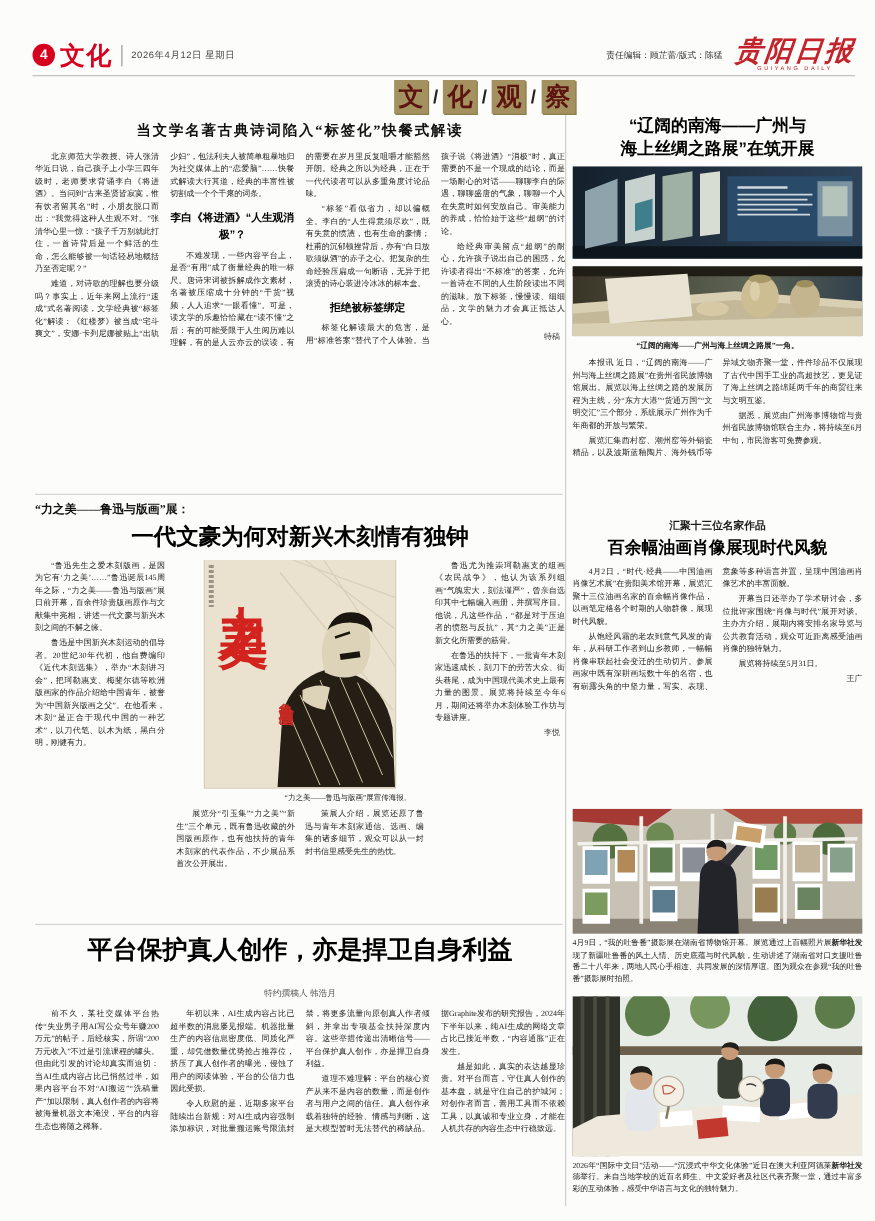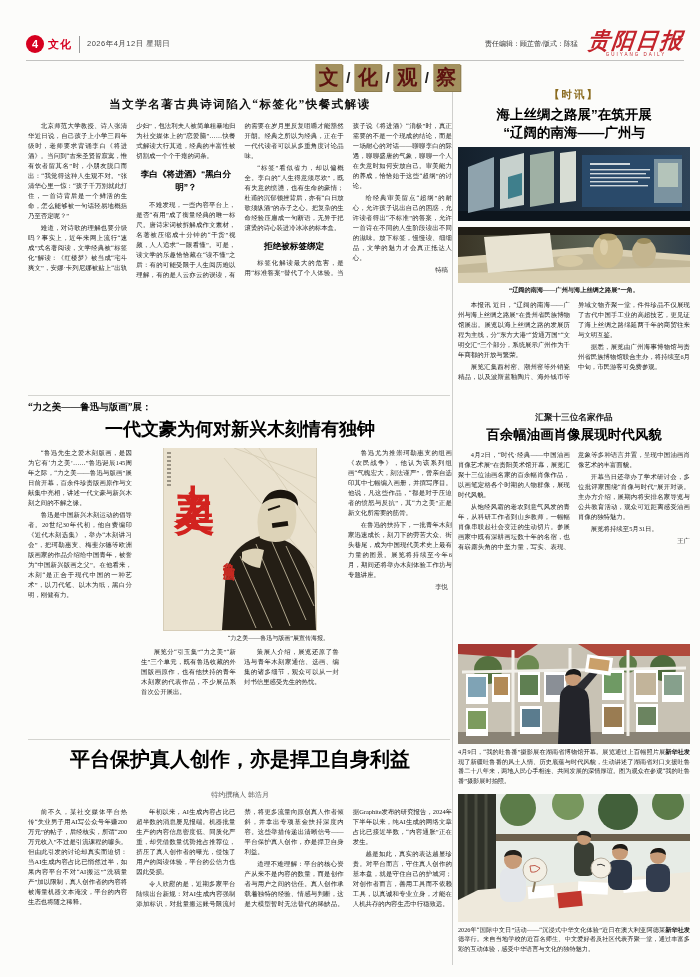--- a/index.html
+++ b/index.html
@@ -8,21 +8,21 @@
     position:relative; width:700px; height:977px; margin:0 auto;
     background:#fcfcfa; overflow:hidden;
     font-family:"Liberation Serif","DejaVu Serif",serif; color:#1c1c1c;
   }
   .sans { font-family:"Liberation Sans","DejaVu Sans",sans-serif; }
 
   
   .header { position:absolute; left:26px; right:16px; top:30px; height:28px; display:flex; align-items:center; }
   .pn-circle { width:18px; height:18px; border-radius:50%; background:#d6001f; color:#fff;
     font:700 11px "Liberation Sans","DejaVu Sans",sans-serif; display:flex; align-items:center; justify-content:center; }
-  .section-title { color:#d6001f; font-size:11px; font-weight:900; margin-left:4px; letter-spacing:1px;
+  .section-title { color:#d6001f; font-size:20px; font-weight:900; margin-left:4px; letter-spacing:1px;
     font-family:"Liberation Sans","DejaVu Sans",sans-serif; }
   .hdr-vline { width:1px; height:17px; background:#9a9a9a; margin:0 7px; }
   .hdr-date { font-size:7.5px; color:#444; letter-spacing:.5px; }
   .hdr-spacer { flex:1; }
   .hdr-editors { font-size:7px; color:#333; margin-right:10px; }
   .masthead-wrap { text-align:center; line-height:1; }
   .masthead { color:#c3242c; font-size:22px; font-weight:900; font-style:italic;
     font-family:"Liberation Serif","DejaVu Serif",serif; letter-spacing:2px; transform:skewX(-6deg); }
   .masthead-sub { color:#c3242c; font-size:4.5px; letter-spacing:2px; margin-top:1px;
     font-family:"Liberation Sans","DejaVu Sans",sans-serif; }
@@ -78,21 +78,21 @@
 
   
   .right-col { position:absolute; left:458px; top:88px; width:232px; }
   .r-tag { text-align:center; color:#8a6b1f; font-weight:900; font-size:10.5px; letter-spacing:2px; }
   .r1-headline { text-align:center; font-weight:900; font-size:13.5px; line-height:1.3; margin:4px 0 6px; color:#000; }
   .photo-frame { width:100%; display:block; }
   .r-cap { font-size:6.2px; text-align:center; margin:3px 0 5px; font-weight:700; color:#222; }
   .r-body { column-count:2; column-gap:8px; font-size:6.4px; line-height:1.56; text-align:justify; overflow:hidden; color:#222; }
   .r-body p { text-indent:2em; margin-bottom:2px; }
   .r1-body { height:112px; }
-  .r2 { margin-top:0; }
+  .r2 { margin-top:17px; }
   .r2-kicker { text-align:center; font-size:8.6px; font-weight:700; }
   .r2-headline { text-align:center; font-size:13.5px; font-weight:900; margin:2px 0 6px; color:#000; }
   .r2-body { height:186px; }
   .credit-right { display:block; text-align:right; text-indent:0 !important; color:#333; }
   .news-cap { font-size:6.2px; line-height:1.55; text-align:justify; margin-top:3px; color:#222; }
   .news-cap .xh { float:right; font-weight:700; }
   .mt6 { margin-top:6px; } .mt8 { margin-top:8px; }
 </style>
 </head>
 <body>
@@ -125,21 +125,21 @@
 
   <div class="v-divider"></div>
   <div class="h-rule-1"></div>
   <div class="h-rule-2"></div>
 
   <div class="main-article">
     <div class="m-kicker">当文学名著古典诗词陷入“标签化”快餐式解读</div>
     <div class="m-body">
       <p>北京师范大学教授、诗人张清华近日说，自己孩子上小学三四年级时，老师要求背诵李白《将进酒》。当问到“古来圣贤皆寂寞，惟有饮者留其名”时，小朋友脱口而出：“我觉得这种人生观不对。”张清华心里一惊：“孩子千万别就此打住，一首诗背后是一个鲜活的生命，怎么能够被一句话轻易地概括乃至否定呢？”</p>
       <p>难道，对诗歌的理解也要分级吗？事实上，近年来网上流行“速成”式名著阅读，文学经典被“标签化”解读：《红楼梦》被当成“宅斗爽文”，安娜·卡列尼娜被贴上“出轨少妇”，包法利夫人被简单粗暴地归为社交媒体上的“恋爱脑”……快餐式解读大行其道，经典的丰富性被切割成一个个干瘪的词条。</p>
-      <div class="m-sub sans">李白《将进酒》“黑白分明”？</div>
+      <div class="m-sub sans">李白《将进酒》“人生观消极”？</div>
       <p>不难发现，一些内容平台上，是否“有用”成了衡量经典的唯一标尺。唐诗宋词被拆解成作文素材，名著被压缩成十分钟的“干货”视频，人人追求“一眼看懂”。可是，读文学的乐趣恰恰藏在“读不懂”之后：有的可能受限于人生阅历难以理解，有的是人云亦云的误读，有的需要在岁月里反复咀嚼才能豁然开朗。经典之所以为经典，正在于一代代读者可以从多重角度讨论品味。</p>
       <p>“标签”看似省力，却以偏概全。李白的“人生得意须尽欢”，既有失意的愤懑，也有生命的豪情；杜甫的沉郁顿挫背后，亦有“白日放歌须纵酒”的赤子之心。把复杂的生命经验压扁成一句断语，无异于把滚烫的诗心装进冷冰冰的标本盒。</p>
       <div class="m-sub sans">拒绝被标签绑定</div>
       <p>标签化解读最大的危害，是用“标准答案”替代了个人体验。当孩子说《将进酒》“消极”时，真正需要的不是一个现成的结论，而是一场耐心的对话——聊聊李白的际遇，聊聊盛唐的气象，聊聊一个人在失意时如何安放自己。审美能力的养成，恰恰始于这些“超纲”的讨论。</p>
       <p>给经典审美留点“超纲”的耐心，允许孩子说出自己的困惑，允许读者得出“不标准”的答案，允许一首诗在不同的人生阶段读出不同的滋味。放下标签，慢慢读、细细品，文学的魅力才会真正抵达人心。</p>
       <p class="end-credit">特稿</p>
     </div>
   </div>
 
   <div class="feature">
@@ -198,25 +198,24 @@
     <div class="b-body">
       <p>前不久，某社交媒体平台热传“失业男子用AI写公众号年赚200万元”的帖子，后经核实，所谓“200万元收入”不过是引流课程的噱头。但由此引发的讨论却真实而迫切：当AI生成内容占比已悄然过半，如果内容平台不对“AI搬运”“洗稿量产”加以限制，真人创作者的内容将被海量机器文本淹没，平台的内容生态也将随之稀释。</p>
       <p>年初以来，AI生成内容占比已超半数的消息屡见报端。机器批量生产的内容信息密度低、同质化严重，却凭借数量优势抢占推荐位，挤压了真人创作者的曝光，侵蚀了用户的阅读体验，平台的公信力也因此受损。</p>
       <p>令人欣慰的是，近期多家平台陆续出台新规：对AI生成内容强制添加标识，对批量搬运账号限流封禁，将更多流量向原创真人作者倾斜，并拿出专项基金扶持深度内容。这些举措传递出清晰信号——平台保护真人创作，亦是捍卫自身利益。</p>
       <p>道理不难理解：平台的核心资产从来不是内容的数量，而是创作者与用户之间的信任。真人创作承载着独特的经验、情感与判断，这是大模型暂时无法替代的稀缺品。据Graphite发布的研究报告，2024年下半年以来，纯AI生成的网络文章占比已接近半数，“内容通胀”正在发生。</p>
       <p>越是如此，真实的表达越显珍贵。对平台而言，守住真人创作的基本盘，就是守住自己的护城河；对创作者而言，善用工具而不依赖工具，以真诚和专业立身，才能在人机共存的内容生态中行稳致远。</p>
     </div>
   </div>
 
   <div class="right-col">
-    <div class="r-tag">【时讯】</div>
 
     <div class="r1-headline sans">
+      <div>“辽阔的南海——广州与</div>
       <div>海上丝绸之路展”在筑开展</div>
-      <div>“辽阔的南海——广州与</div>
     </div>
 
     <svg class="photo-frame" height="74" viewBox="0 0 232 74">
       <defs>
         <linearGradient id="g1" x1="0" y1="0" x2="1" y2="0">
           <stop offset="0" stop-color="#14202c"></stop>
             <stop offset="1" stop-color="#2e4358"></stop>
         </linearGradient>
       </defs>
       <rect width="232" height="74" fill="url(#g1)"></rect>

